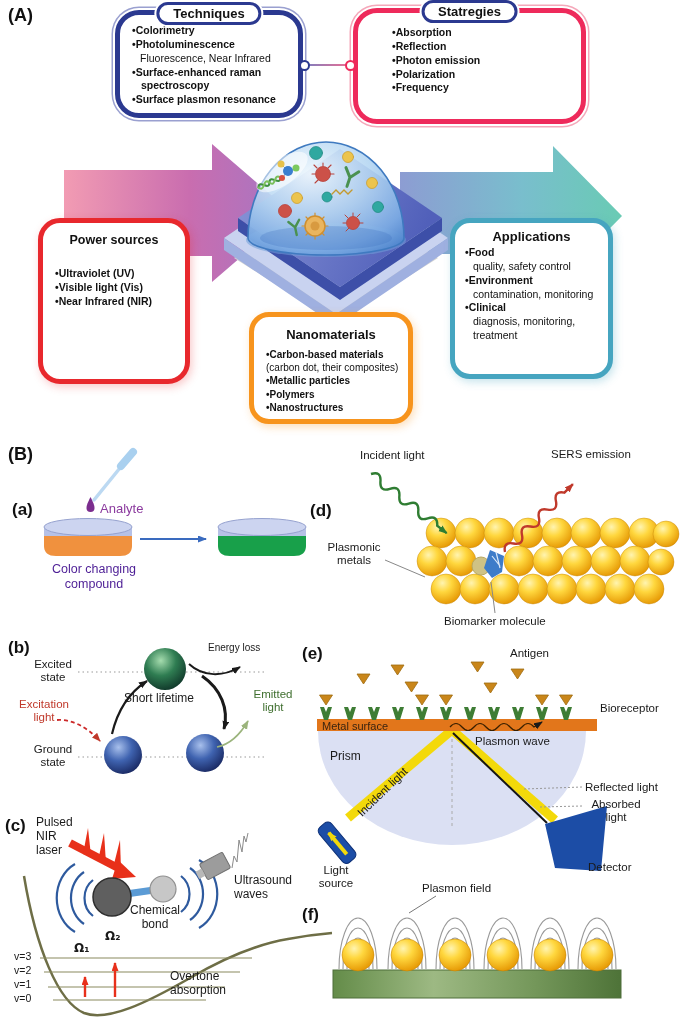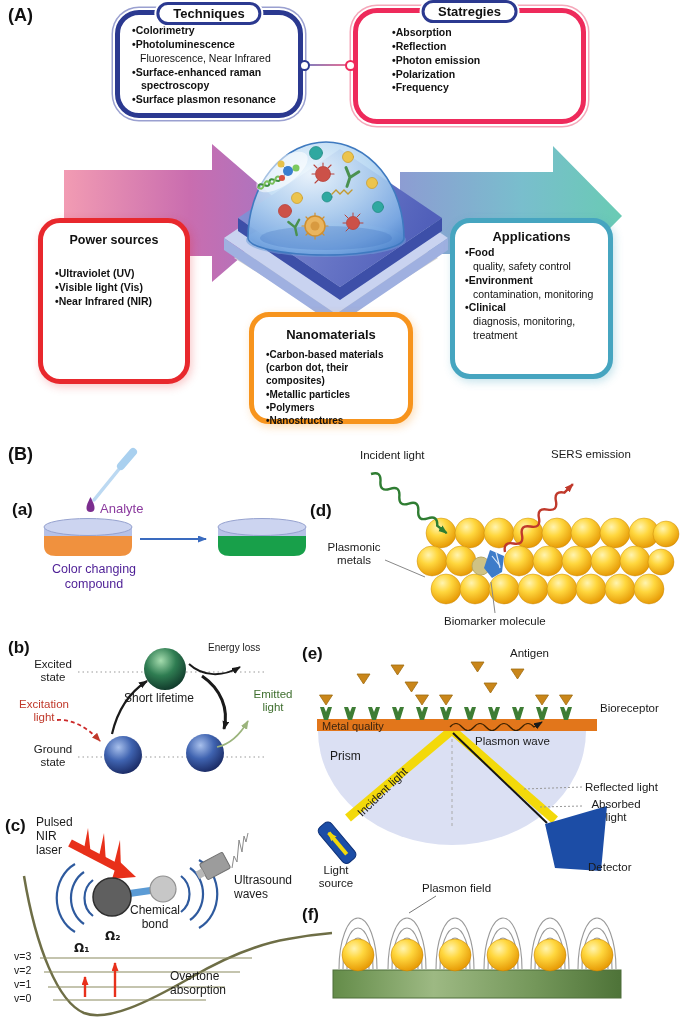--- a/index.html
+++ b/index.html
@@ -12,21 +12,21 @@
   .red{color:#c0392b}.green{color:#3f6f2f}.purple{color:#8b3a9e}.orange{color:#4c1d95}
   .rot{transform:rotate(-44deg);transform-origin:left top;white-space:nowrap}
   .omega{font-family:"DejaVu Sans",sans-serif;font-weight:bold;font-size:12px}
   .vlbl{font-size:10.5px}
   .box{position:absolute;z-index:2;background:#fff;box-sizing:border-box}
   .pill{position:absolute;top:-13px;left:50%;transform:translateX(-50%);background:#fff;border:3px solid #2b3990;border-radius:999px;padding:1px 14px;font-weight:bold;font-size:13px;white-space:nowrap;z-index:4;box-shadow:0 0 0 2px #fff}
   .items{font-size:10.5px;line-height:1.32;padding:6px 0 0 12px}
   .bi{font-weight:bold;padding-left:9px;text-indent:-9px}
   .bi:before{content:"\2022 "}
   .sub{font-weight:normal;padding-left:8px}
-  .sub0{font-weight:bold}
+  .sub0{font-weight:normal}
   .btitle{font-weight:bold;font-size:12.5px;text-align:center;margin:10px 4px 4px}
   .tech{left:115px;top:10px;width:188px;height:108px;border:5px solid #2b3990;border-radius:24px;box-shadow:0 0 0 2px #fff,0 0 0 3.5px #9aa0d0}
   .tech .items{padding-top:9px}
   .strat{left:353px;top:8px;width:233px;height:116px;border:5px solid #ee2a5b;border-radius:24px;box-shadow:0 0 0 2px #fff,0 0 0 3.5px #f5a8ba}
   .strat .items{padding:13px 8px 0 34px}
   .power{left:38px;top:218px;width:152px;height:166px;border:5px solid #e8282d;border-radius:22px;box-shadow:2px 3px 8px rgba(232,40,45,.25)}
   .power .btitle{margin-bottom:14px}
   .apps{left:450px;top:218px;width:163px;height:161px;border:5px solid #46a5c0;border-radius:20px;box-shadow:2px 3px 8px rgba(70,165,192,.3)}
   .apps .items{padding:0 6px 0 10px}
   .apps .btitle{margin:6px 4px 2px}
@@ -462,21 +462,21 @@
 <div class="lbl vlbl" style="left:14px;top:950px">v=3</div>
 <div class="lbl vlbl" style="left:14px;top:964px">v=2</div>
 <div class="lbl vlbl" style="left:14px;top:978px">v=1</div>
 <div class="lbl vlbl" style="left:14px;top:992px">v=0</div>
 <div class="lbl omega" style="left:74px;top:942px">Ω₁</div>
 <div class="lbl omega" style="left:105px;top:930px">Ω₂</div>
 
 <div class="subpanel" style="left:302px;top:644px">(e)</div>
 <div class="lbl" style="left:510px;top:647px">Antigen</div>
 <div class="lbl" style="left:600px;top:702px">Bioreceptor</div>
-<div class="lbl" style="left:322px;top:720px;font-size:11px;color:#3a2410">Metal quality</div>
+<div class="lbl" style="left:322px;top:720px;font-size:11px;color:#3a2410">Metal surface</div>
 <div class="lbl" style="left:475px;top:735px">Plasmon wave</div>
 <div class="lbl" style="left:330px;top:750px;font-size:12px">Prism</div>
 <div class="lbl rot" style="left:355px;top:810px">Incident light</div>
 <div class="lbl" style="left:585px;top:781px">Reflected light</div>
 <div class="lbl c" style="left:585px;top:798px;width:62px">Absorbed light</div>
 <div class="lbl c" style="left:306px;top:864px;width:60px">Light source</div>
 <div class="lbl" style="left:588px;top:861px">Detector</div>
 
 <div class="subpanel" style="left:302px;top:905px">(f)</div>
 <div class="lbl" style="left:422px;top:882px">Plasmon field</div>

